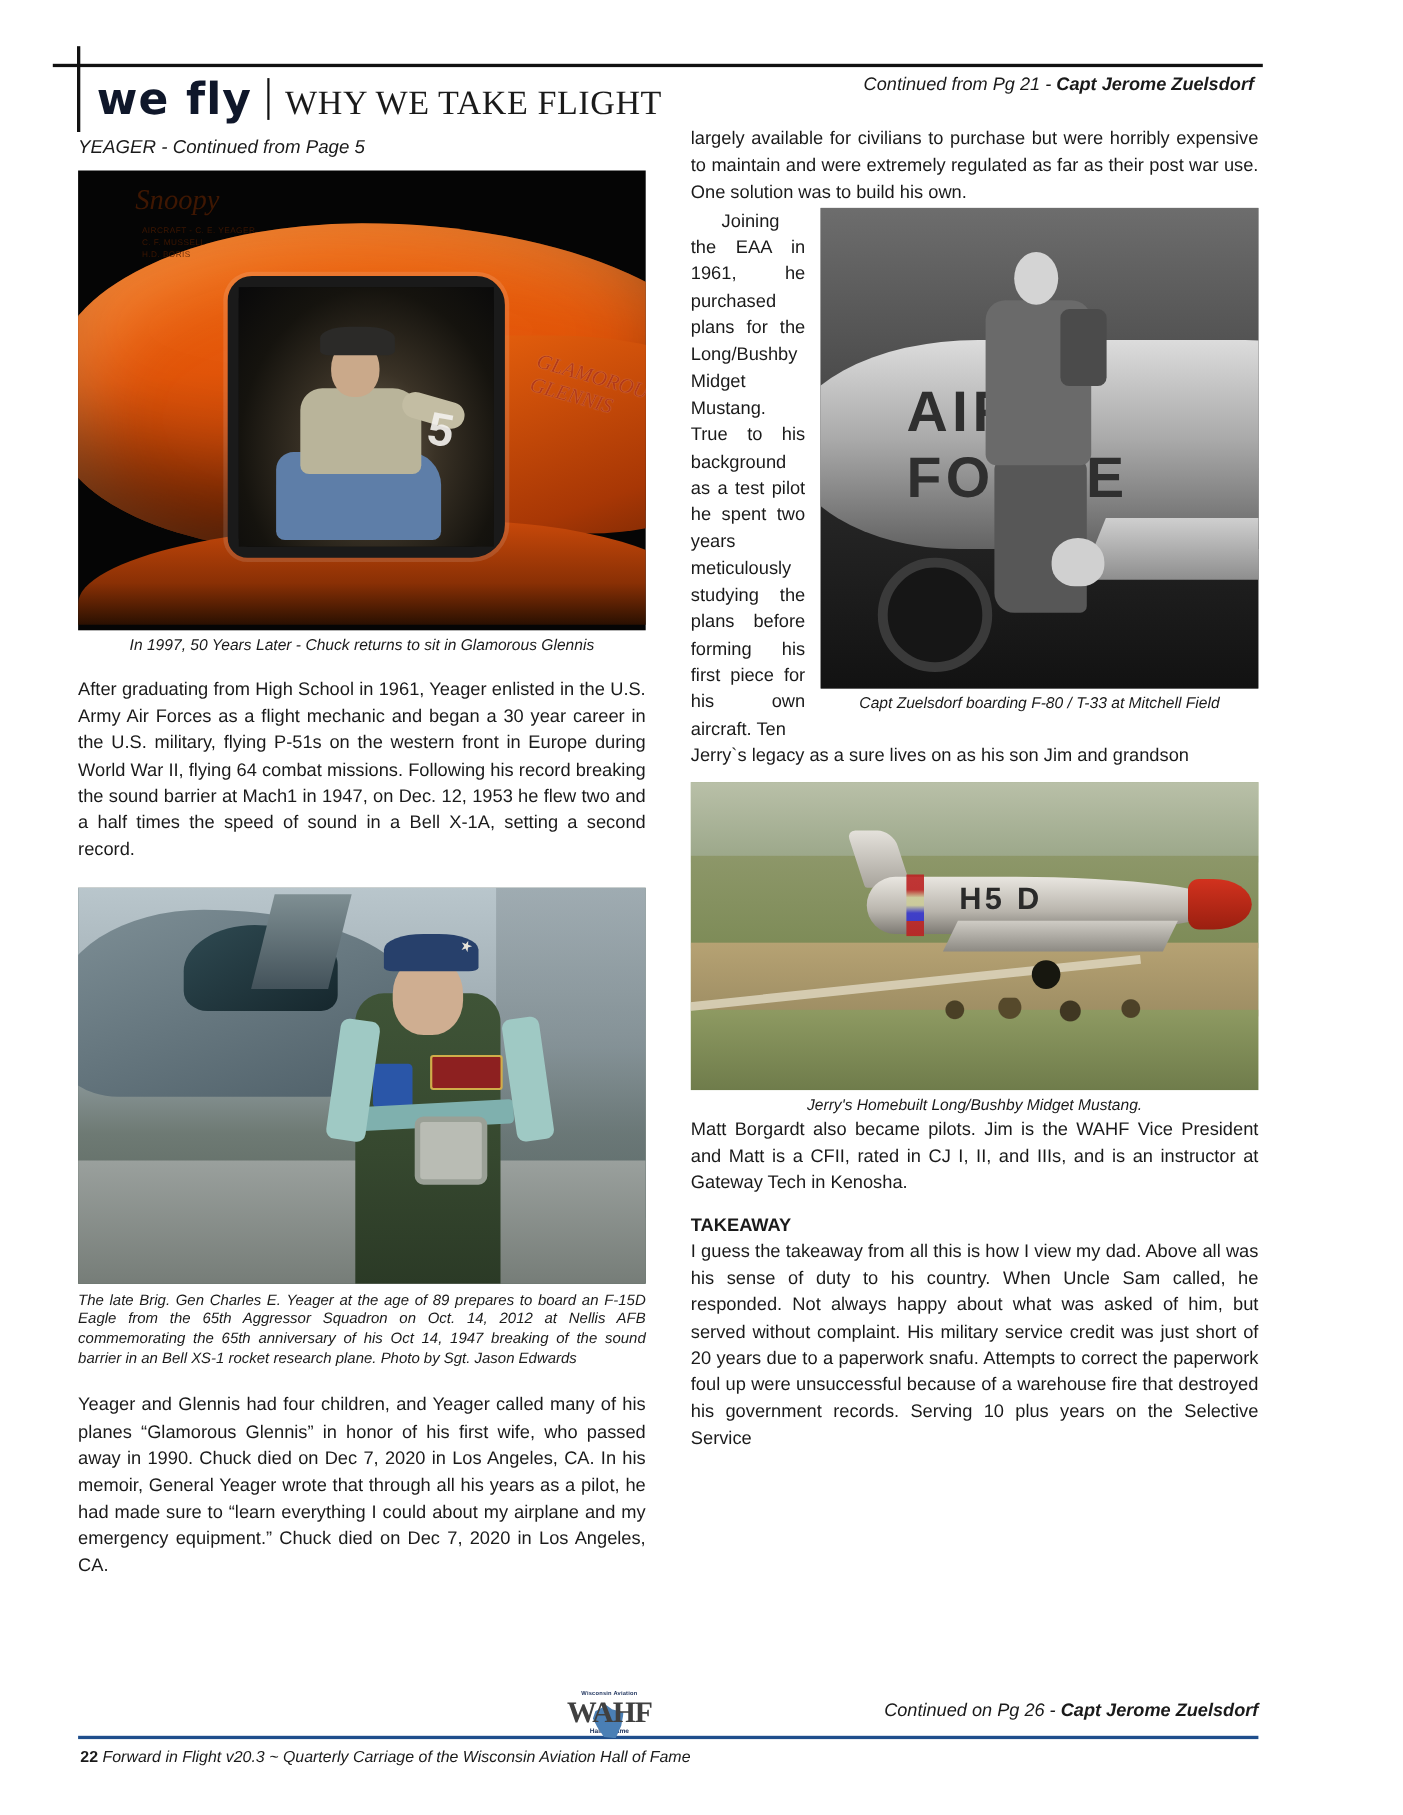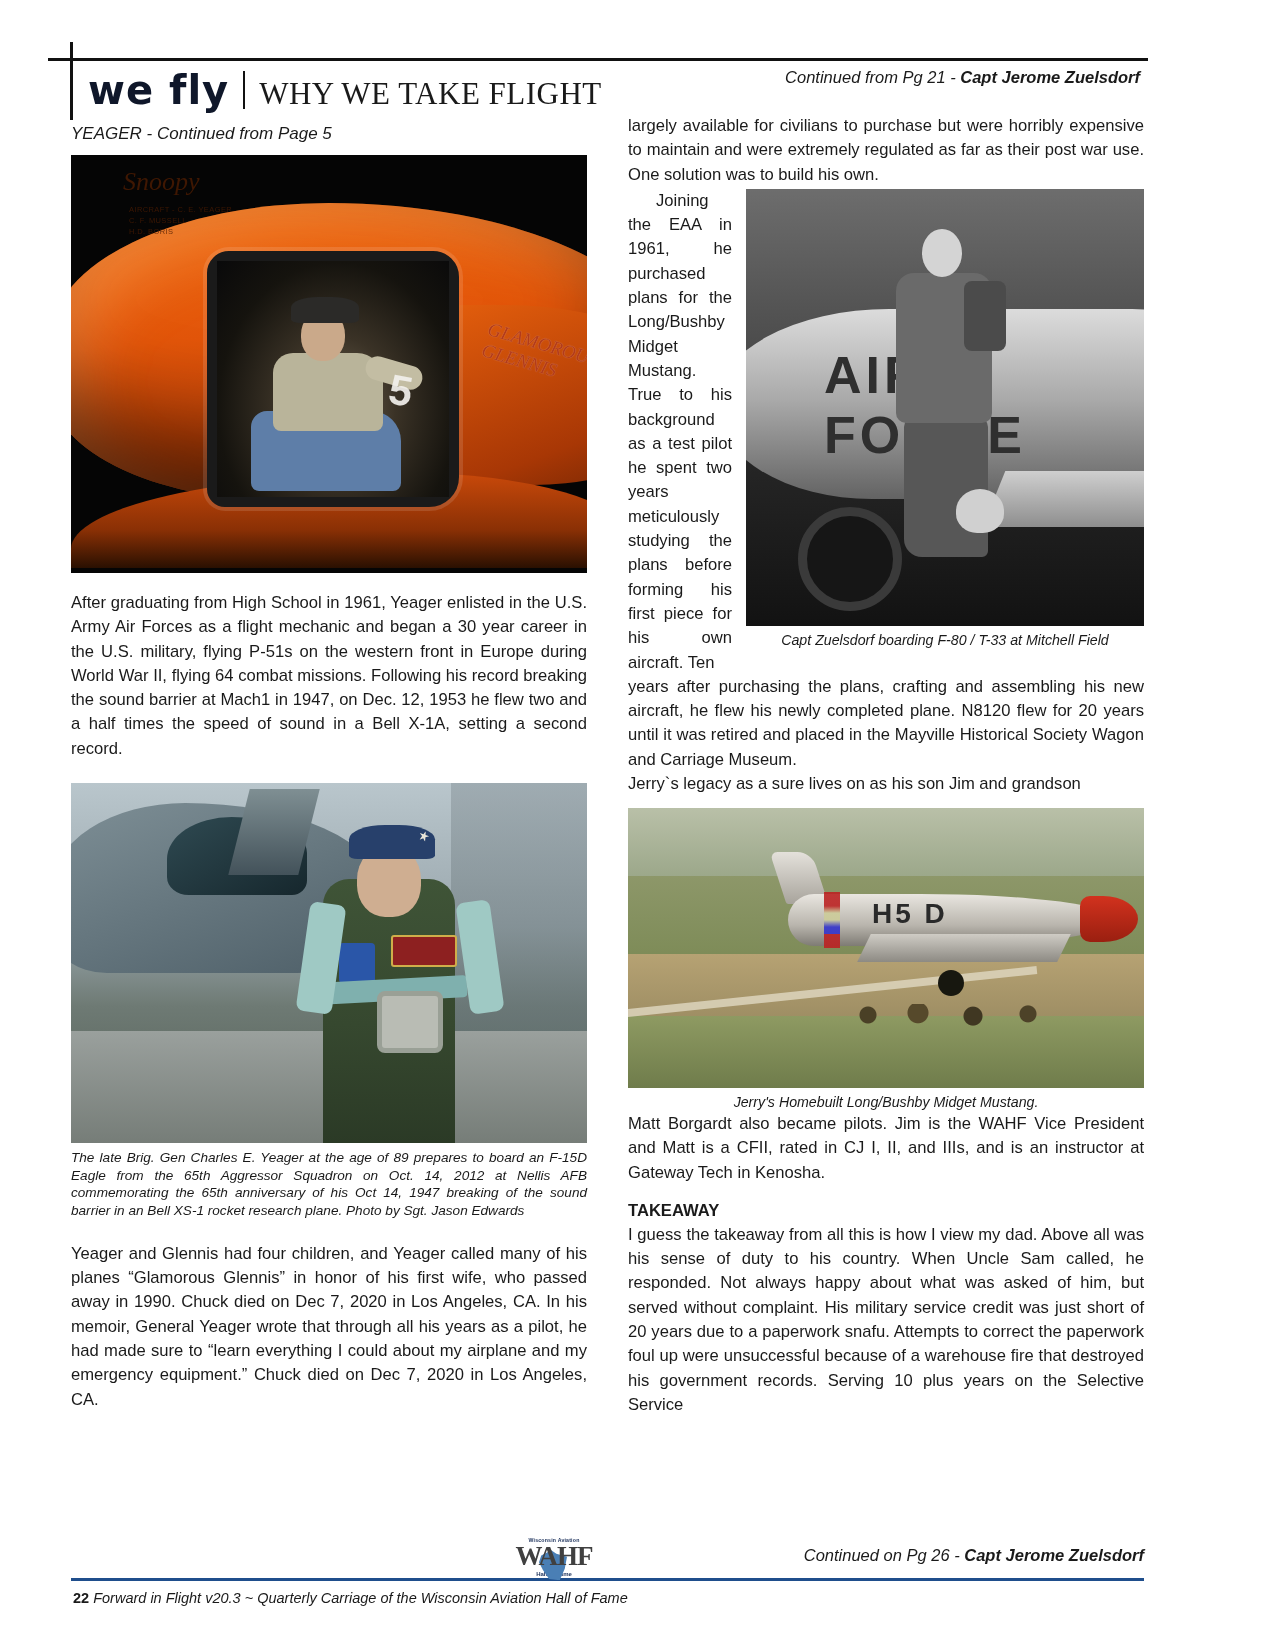--- a/index.html
+++ b/index.html
@@ -470,20 +470,21 @@
           <div class="gl-person-legs"></div>
           <div class="gl-person-body"></div>
           <div class="gl-person-arm"></div>
           <div class="gl-person-head"></div>
           <div class="gl-person-hat"></div>
         </div>
       </div>
       <div class="gl-num">5</div>
       <div class="gl-name">GLAMOROUS<br>GLENNIS</div>
     </div>
+    <div class="caption">In 1997, 50 Years Later - Chuck returns to sit in Glamorous Glennis</div>
 
     <p class="body" style="margin-top:18px;">After graduating from High School in 1961, Yeager enlisted in the U.S. Army Air Forces as a flight mechanic and began a 30 year career in the U.S. military, flying P-51s on the western front in Europe during World War II, flying 64 combat missions. Following his record breaking the sound barrier at Mach1 in 1947, on Dec. 12, 1953 he flew two and a half times the speed of sound in a Bell X-1A, setting a second record.</p>
 
     <div class="photo" style="width:516px;height:360px;margin-top:22px;background:#5b6b63;">
       <div style="position:absolute;inset:0;background:linear-gradient(180deg,#b9c6cc 0%,#9aa7ad 40%,#6e7a74 62%,#4e5a50 100%);"></div>
       <div style="position:absolute;left:-20px;top:20px;width:330px;height:170px;background:linear-gradient(160deg,#7e8f96,#4e5f68);border-radius:48% 70% 30% 20% / 60% 60% 30% 30%;"></div>
       <div style="position:absolute;left:96px;top:34px;width:140px;height:78px;background:linear-gradient(150deg,#2f4a52,#16272d);border-radius:60% 70% 14% 20% / 70% 60% 24% 30%;"></div>
       <div style="position:absolute;left:168px;top:6px;width:70px;height:86px;background:linear-gradient(180deg,#7f8f93,#43525a);transform:skewX(-14deg);"></div>
       <div style="position:absolute;left:380px;top:0;width:136px;height:300px;background:linear-gradient(180deg,#8e9aa0,#5b6a6c);opacity:.6;"></div>
       <div style="position:absolute;left:0;top:248px;width:516px;height:112px;background:linear-gradient(180deg,#9aa09d,#767d78);"></div>
@@ -521,21 +522,20 @@
           <div class="zu-man-head"></div>
           <div class="zu-helmet"></div>
           <div class="zu-wheel"></div>
         </div>
         <div class="caption">Capt Zuelsdorf boarding F-80 / T-33 at Mitchell Field</div>
       </div>
       <p class="body" style="text-indent:28px;">Joining the EAA in 1961, he purchased plans for the Long/Bushby Midget Mustang. True to his background as a test pilot he spent two years meticulously studying the plans before forming his first piece for his own aircraft. Ten</p>
       <div style="clear:both;"></div>
     </div>
 
-    <p class="body">years after purchasing the plans, crafting and assembling his new aircraft, he flew his newly completed plane. N8120 flew for 20 years until it was retired and placed in the Mayville Historical Society Wagon and Carriage Museum.</p>
     <p class="body" style="text-align:justify;">Jerry`s legacy as a sure lives on as his son Jim and grandson</p>
 
     <div class="photo ph-mustang" style="margin-top:12px;">
       <div class="mu-sky"></div>
       <div class="mu-field1"></div>
       <div class="mu-field2"></div>
       <div class="mu-field3"></div>
       <div class="mu-road"></div>
       <div class="mu-trees"></div>
       <div class="mu-tail"></div>

